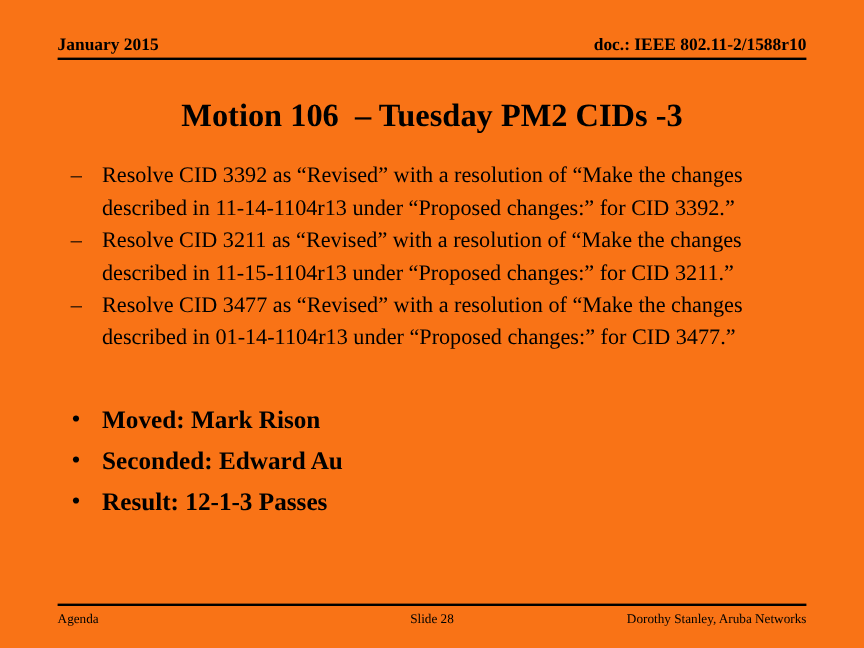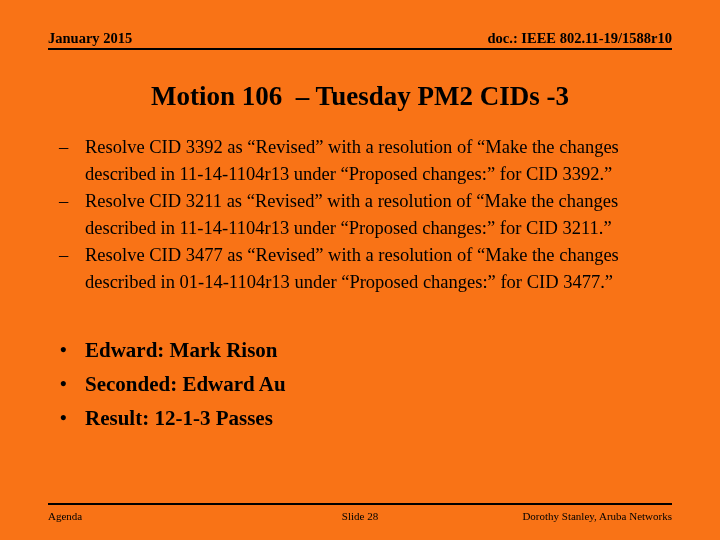--- a/index.html
+++ b/index.html
@@ -166,49 +166,49 @@
     white-space: nowrap;
   }
 </style>
 </head>
 <body>
 
 <div class="slide">
 
   <div class="header">
     <div class="header-left">January 2015</div>
-    <div class="header-right">doc.: IEEE 802.11-19/1588r10</div>
+    <div class="header-right">doc.: IEEE 802.11-2/1588r10</div>
   </div>
   <div class="header-rule"></div>
 
   <div class="title">Motion 106  – Tuesday PM2 CIDs -3</div>
 
   <div class="body-area">
 
     <ul class="level2">
       <li>
         <span class="marker">–</span>
         <span class="txt">Resolve CID 3392 as “Revised” with a resolution of “Make the changes described in 11-14-1104r13  under “Proposed changes:” for CID 3392.”</span>
       </li>
       <li>
         <span class="marker">–</span>
-        <span class="txt">Resolve CID 3211 as “Revised” with a resolution of “Make the changes described in 11-14-1104r13  under “Proposed changes:” for CID 3211.”</span>
+        <span class="txt">Resolve CID 3211 as “Revised” with a resolution of “Make the changes described in 11-15-1104r13  under “Proposed changes:” for CID 3211.”</span>
       </li>
       <li>
         <span class="marker">–</span>
         <span class="txt">Resolve CID 3477 as “Revised” with a resolution of “Make the changes described in 01-14-1104r13  under “Proposed changes:” for CID 3477.”</span>
       </li>
     </ul>
 
     <div class="gap"></div>
 
     <ul class="level1">
       <li>
         <span class="marker">•</span>
-        <span class="txt">Edward: Mark Rison</span>
+        <span class="txt">Moved: Mark Rison</span>
       </li>
       <li>
         <span class="marker">•</span>
         <span class="txt">Seconded: Edward Au</span>
       </li>
       <li>
         <span class="marker">•</span>
         <span class="txt">Result: 12-1-3 Passes</span>
       </li>
     </ul>

